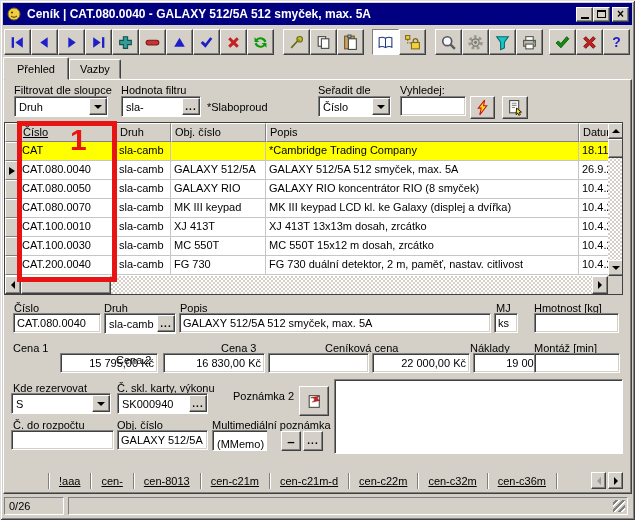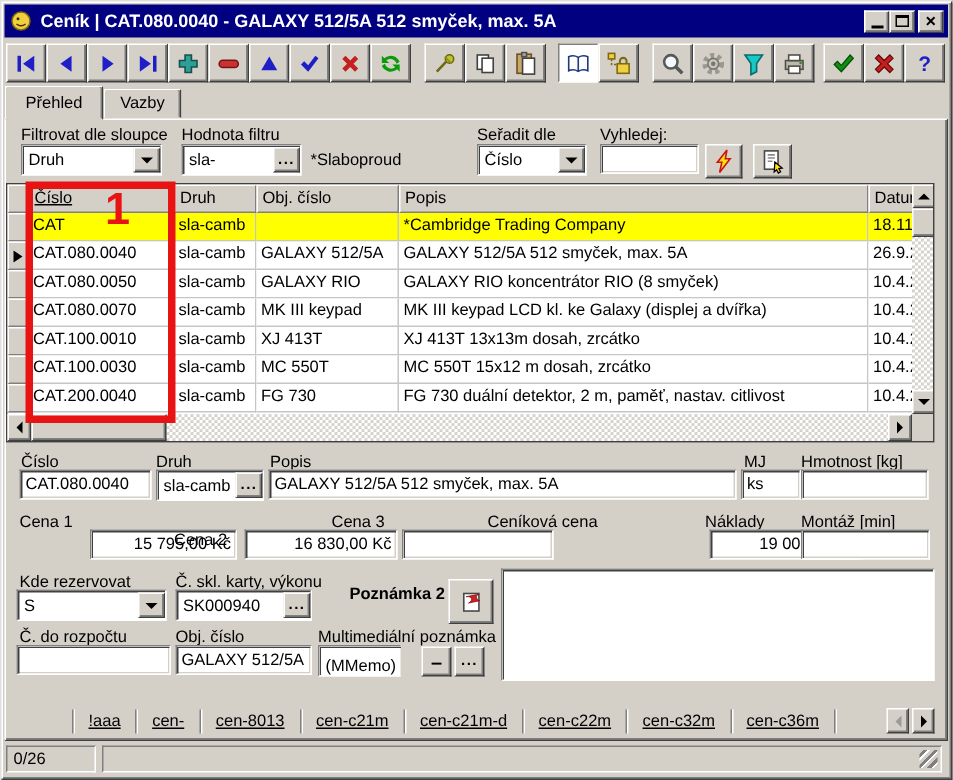--- a/index.html
+++ b/index.html
@@ -385,51 +385,52 @@
   <span class="lbl" style="left:104px;top:302px;">Druh</span>
   <div class="combo" style="left:104px;top:313px;width:72px;">
     <span class="val">sla-camb</span>
     <button class="b3 cbtn">
         <span class="dots">...</span>
       </button>
   </div>
   <span class="lbl" style="left:180px;top:302px;">Popis</span>
   <input class="fld" style="left: 179px; top: 313px; width: 312px;" readonly="" value="GALAXY 512/5A 512 smyček, max. 5A">
   <span class="lbl" style="left:496px;top:302px;">MJ</span>
-  <input class="fld" style="left: 494px; top: 313px; width: 40px;" readonly="" value="ks">
+  <input class="fld" style="left: 494px; top: 313px; width: 24px;" readonly="" value="ks">
   <span class="lbl" style="left:534px;top:302px;">Hmotnost [kg]</span>
   <input class="fld" style="left: 534px; top: 313px; width: 85px;" readonly="" value="">
 
   <span class="lbl" style="left:13px;top:342px;">Cena 1</span>
   <input class="fld num" style="left: 12px; top: 353px; width: 98px;" readonly="" value="15 795,00 Kč">
   <span class="lbl" style="left:116px;top:354px;">Cena 2</span>
   <input class="fld num" style="left: 115px; top: 353px; width: 102px;" readonly="" value="16 830,00 Kč">
   <span class="lbl" style="left:221px;top:342px;">Cena 3</span>
   <input class="fld num" style="left: 220px; top: 353px; width: 101px;" readonly="" value="">
   <span class="lbl" style="left:325px;top:342px;">Ceníková cena</span>
+  <input class="fld num" style="left: 324px; top: 353px; width: 98px;" readonly="" value="22 000,00 Kč">
   <span class="lbl" style="left:427px;top:342px;padding-left:43px;">Náklady</span>
   <input class="fld num" style="left: 425px; top: 353px; width: 102px;" readonly="" value="19 000,00 Kč">
   <span class="lbl" style="left:534px;top:342px;">Montáž [min]</span>
   <input class="fld" style="left: 534px; top: 353px; width: 86px;" readonly="" value="">
 
   <span class="lbl" style="left:13px;top:382px;">Kde rezervovat</span>
   <div class="combo" style="left:11px;top:393px;width:100px;">
     <span class="val">S</span>
     <button class="b3 cbtn">
         <span class="tri-dn"></span>
       </button>
   </div>
   <span class="lbl" style="left:117px;top:382px;">Č. skl. karty, výkonu</span>
   <div class="combo" style="left:117px;top:393px;width:91px;">
     <span class="val">SK000940</span>
     <button class="b3 cbtn">
         <span class="dots">...</span>
       </button>
   </div>
-  <span class="lbl" style="left:233px;top:390px;font-weight:bold;">Poznámka 2</span>
+  <span class="lbl" style="left:233px;top:390px;">Poznámka 2</span>
   <button class="abs b3 tbtn" style="left:299px;top:386px;width:30px;height:30px;">
       <svg viewBox="0 0 16 16" width="20" height="20">
         <rect x="3" y="2.5" width="9.5" height="11" fill="#fff" stroke="#484848"></rect>
         <path d="M4.5 4.5c4-.5 4.5 2.5 1.5 4l7-1.5c-3-1-2.5-3.5-.5-4z" fill="#d02020" stroke="#801010" stroke-width="0.5"></path>
       </svg>
     </button>
   <div class="abs memo" style="left:334px;top:379px;width:289px;height:75px;"></div>
 
   <span class="lbl" style="left:13px;top:419px;">Č. do rozpočtu</span>
   <input class="fld" style="left: 11px; top: 430px; width: 103px;" readonly="" value="">

